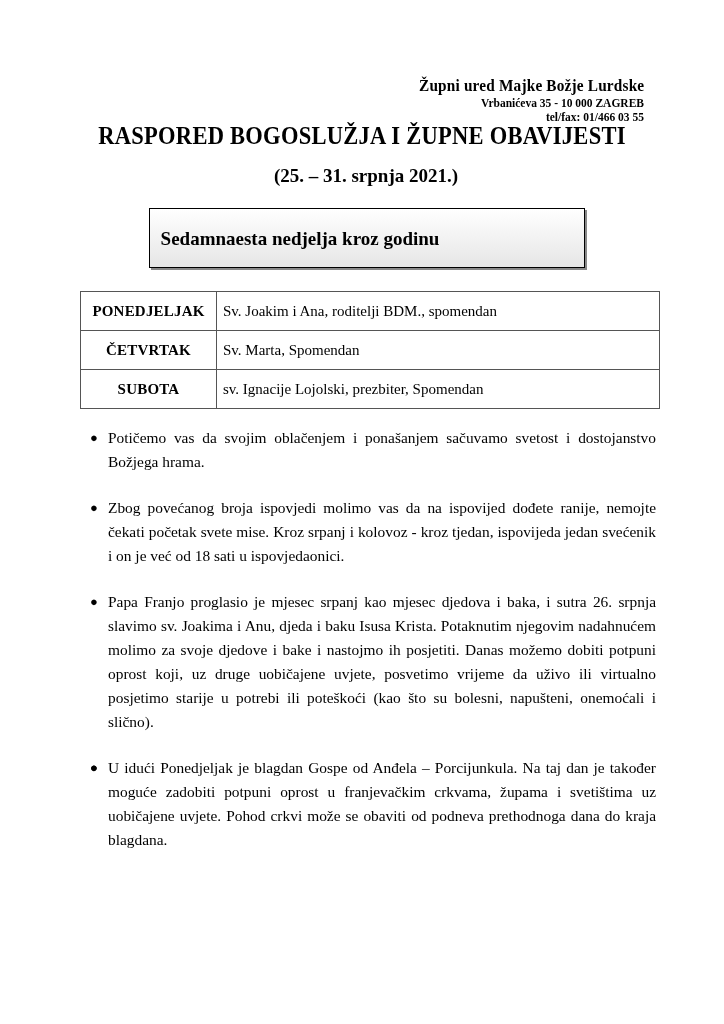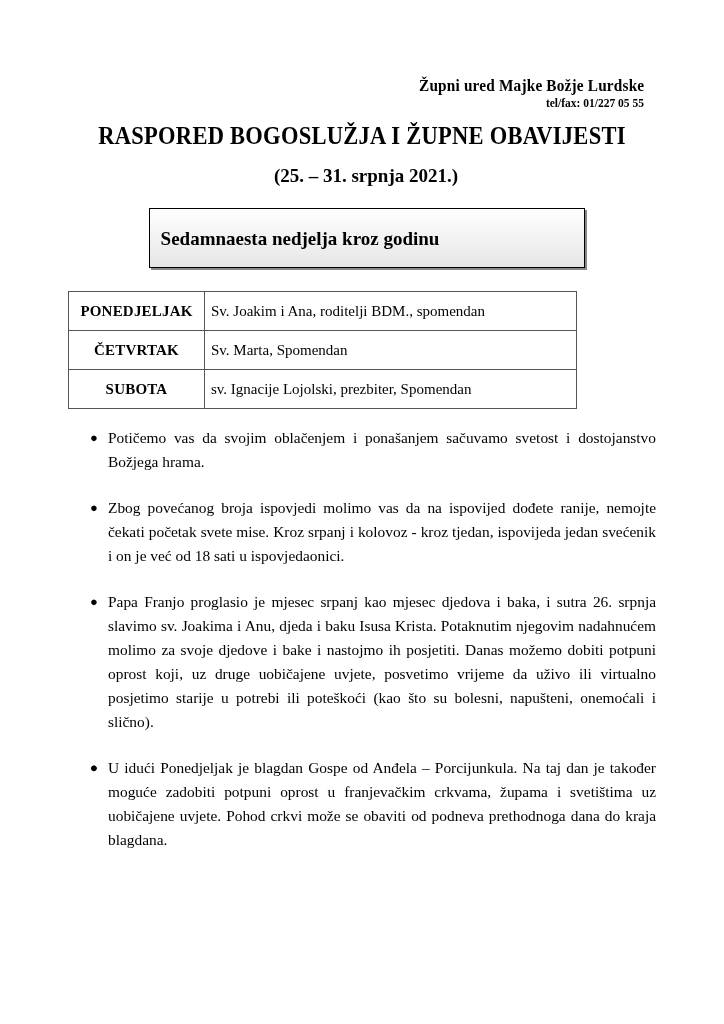--- a/index.html
+++ b/index.html
@@ -4,33 +4,34 @@
 <style>
   html, body { margin: 0; padding: 0; background: #ffffff; }
   body { width: 724px; height: 1024px; position: relative; overflow: hidden; font-family: "Liberation Serif", serif; color: #000; }
   .header-block { position: absolute; right: 80px; top: 50px; text-align: right; margin-top: 26px; }
   .parish-name { font-family: "Liberation Serif", serif; font-weight: bold; font-size: 17px; letter-spacing: 0.2px; transform: scaleX(0.9); transform-origin: right; }
   .parish-line { font-size: 11.5px; font-weight: bold; line-height: 14px; }
   .main-title { position: absolute; left: 0; right: 0; top: 122px; text-align: center; font-weight: bold; font-size: 25px; letter-spacing: 0.3px; transform: scaleX(0.9); }
   .subtitle { position: absolute; left: 8px; right: 0; top: 165px; text-align: center; font-weight: bold; font-size: 19px; }
   .sunday-box { position: absolute; left: 149px; top: 208px; width: 434px; height: 58px; border: 1px solid #000; background: linear-gradient(#ffffff 0%, #e6e6e6 100%); box-shadow: 2px 2px 0 #888; display: flex; align-items: center; justify-content: flex-start; text-align: center; font-weight: bold; font-size: 19px; line-height: 25px; }
   .sunday-box span { display: block; width: 300px; }
-  table.schedule { position: absolute; left: 68px; top: 291px; width: 509px; border-collapse: collapse; font-size: 15px; }
+  table.schedule { position: absolute; left: 80px; top: 291px; width: 580px; border-collapse: collapse; font-size: 15px; }
   table.schedule td { border: 1px solid #555; height: 38px; padding: 0 6px; vertical-align: middle; }
   table.schedule td.day { width: 123px; text-align: center; font-weight: bold; font-size: 15px; letter-spacing: 0.2px; }
   ul.notices { position: absolute; left: 90px; top: 426px; width: 566px; margin: 0; padding: 0; list-style: none; font-size: 15.4px; line-height: 24px; }
   ul.notices li { position: relative; padding-left: 18px; text-align: justify; margin-bottom: 22px; }
   ul.notices li .bullet { position: absolute; left: 0; top: 0; font-size: 13px; }
 </style>
 </head>
 <body>
 
 <div class="header-block">
   <div class="parish-name">Župni ured Majke Božje Lurdske</div>
-  <div class="parish-line">tel/fax: 01/227 05 55</div>
+  <div class="parish-line">Vrbanićeva 35 - 10 000 ZAGREB</div>
+  <div class="parish-line">tel/fax: 01/466 03 55</div>
 </div>
 
 <div class="main-title">RASPORED BOGOSLUŽJA I ŽUPNE OBAVIJESTI</div>
 <div class="subtitle">(25. – 31. srpnja 2021.)</div>
 
 <div class="sunday-box">
   <span>Sedamnaesta nedjelja kroz godinu</span>
 </div>
 
 <table class="schedule">

